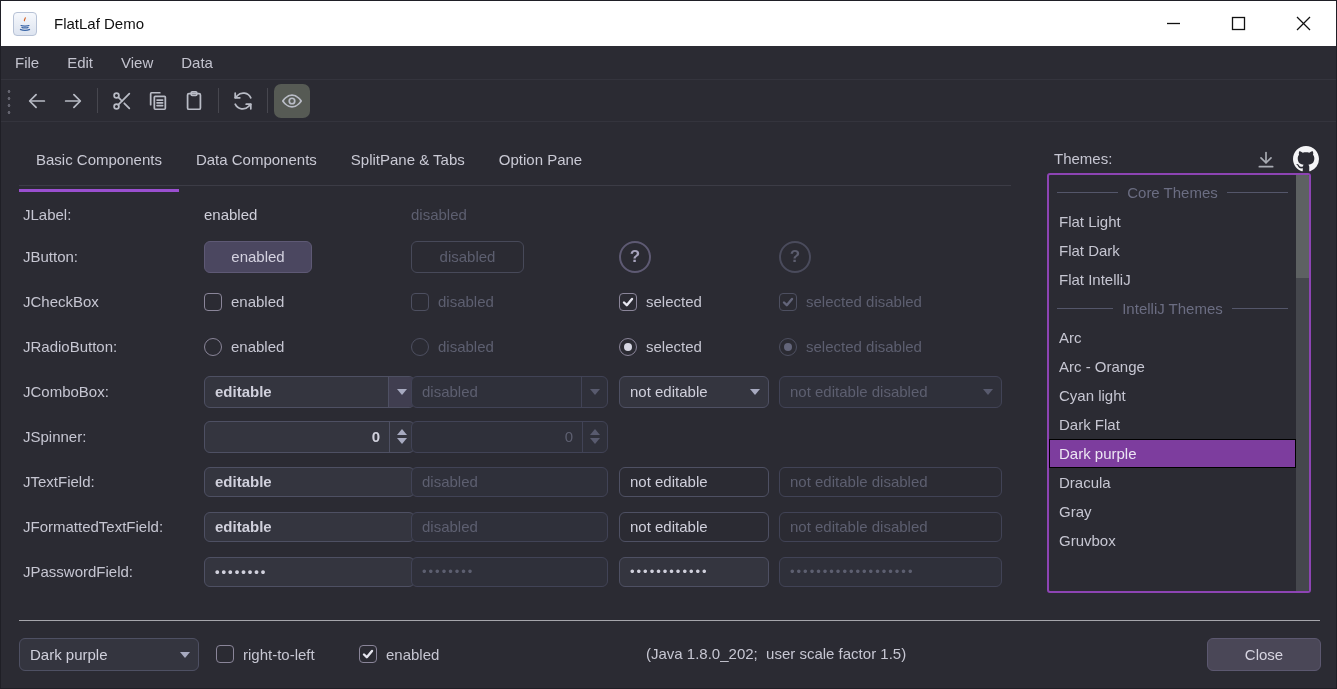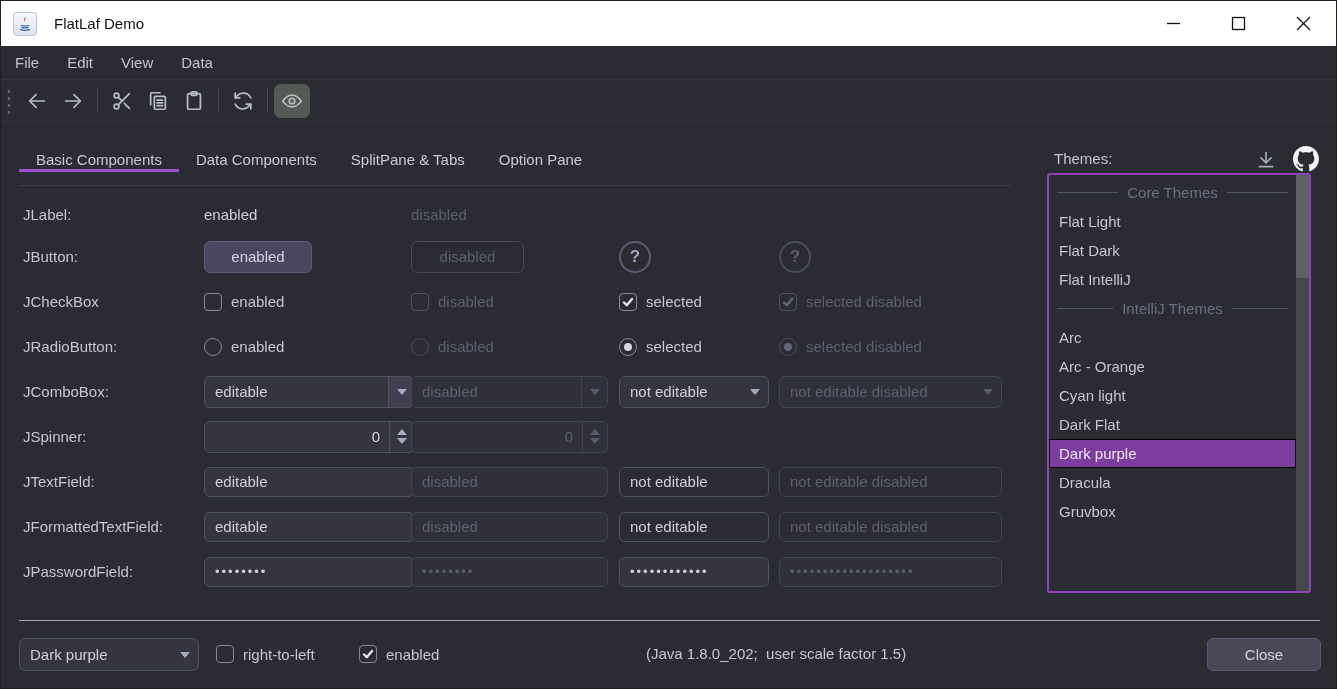--- a/index.html
+++ b/index.html
@@ -28,21 +28,21 @@
     border-top:1px solid #34343d; border-bottom:1px solid #34343d; }
   .grip { width:4px; height:26px; margin-right:8px;
     background-image: radial-gradient(circle, #63636e 1.3px, transparent 1.6px);
     background-size: 4px 7px; background-position:center top; background-repeat:repeat-y; }
   .tbtn { width:36px; height:34px; border-radius:7px; display:flex; align-items:center; justify-content:center; }
   .tbtn svg { stroke:#b9bcc6; stroke-width:1.9; fill:none; stroke-linecap:round; stroke-linejoin:round; }
   .tbtn.selected { background:#565a54; }
   .tsep { width:1px; height:25px; background:#47474f; margin:0 6px; }
   
   .tabs { position:absolute; top:139px; left:18px; display:flex; }
-  .tab { position:relative; padding:11px 17px 4px; font-size:15px; color:#c9c9d4; }
+  .tab { position:relative; padding:11px 17px 24px; font-size:15px; color:#c9c9d4; }
   .tab.selected::after { content:""; position:absolute; left:0; right:0; bottom:0; height:3px; background:#9a4fd0; }
   .tab-underbar { position:absolute; top:184px; left:18px; width:992px; height:1px; background:#3c3c46; }
   
   .rows { position:absolute; top:194px; left:22px; width:1000px; }
   .crow { display:flex; align-items:center; height:45px; }
   .crow.first { height:39px; }
   .rlabel { width:181px; font-size:15px; color:#c6c6d2; }
   .cell1 { width:207px; } .cell2 { width:208px; } .cell3 { width:160px; } .cell4 { width:240px; }
   .dimtext { color:#5d5f70 !important; }
   
@@ -64,21 +64,21 @@
   .cb.disabled .dot .pip { background:#63657a; }
   
   .combo { height:32px; border:1px solid #4e5063; border-radius:6px; background:#34353f;
     display:flex; align-items:center; padding-left:10px; font-size:15px; color:#d0d0dc; overflow:hidden; }
   .combo .arrow { margin-left:auto; width:26px; height:100%; display:flex; align-items:center; justify-content:center; }
   .combo .arrow::after { content:""; border-left:5px solid transparent; border-right:5px solid transparent; border-top:6px solid #a7aac0; }
   .combo.editable .arrow { border-left:1px solid #4e5063; background:#403e50; }
   .combo.disabled { border-color:#414356; background:#2f303a; color:#5d5f70; }
   .combo.disabled .arrow { border-left-color:#414356; background:transparent; }
   .combo.disabled .arrow::after { border-top-color:#585a6e; }
-  .w195 { width:211px; } .w197 { width:197px; } .w150 { width:150px; } .w223 { width:223px; }
+  .w195 { width:211px;font-weight:bold; } .w197 { width:197px; } .w150 { width:150px; } .w223 { width:223px; }
   
   .spinner { height:32px; border:1px solid #4e5063; border-radius:6px; background:#34353f; display:flex; align-items:stretch; font-size:15px; color:#d0d0dc; overflow:hidden; }
   .spin-val { flex:1; display:flex; align-items:center; justify-content:flex-end; padding-right:9px; }
   .spin-btns { width:25px; border-left:1px solid #4e5063; display:flex; flex-direction:column; align-items:center; justify-content:center; gap:3px; }
   .tri-up { border-left:5px solid transparent; border-right:5px solid transparent; border-bottom:6px solid #a7aac0; }
   .tri-dn { border-left:5px solid transparent; border-right:5px solid transparent; border-top:6px solid #a7aac0; }
   .spinner.disabled { border-color:#414356; background:#2f303a; color:#5d5f70; }
   .spinner.disabled .spin-btns { border-left-color:#414356; }
   .spinner.disabled .tri-up { border-bottom-color:#585a6e; }
   .spinner.disabled .tri-dn { border-top-color:#585a6e; }
@@ -437,20 +437,21 @@
         <span class="hline"></span>
         <span>IntelliJ Themes</span>
         <span class="hline"></span>
       </li>
     <li class="theme-item">Arc</li>
     <li class="theme-item">Arc - Orange</li>
     <li class="theme-item">Cyan light</li>
     <li class="theme-item">Dark Flat</li>
     <li class="theme-item selected">Dark purple</li>
     <li class="theme-item">Dracula</li>
+    <li class="theme-item">Gray</li>
     <li class="theme-item">Gruvbox</li>
   </ul>
   <div class="sb-track"></div>
   <div class="sb-thumb"></div>
 </div>
 
 <div class="bottombar">
   <div class="bb-sep"></div>
   <div class="bb-combo combo">
     <span>Dark purple</span>

